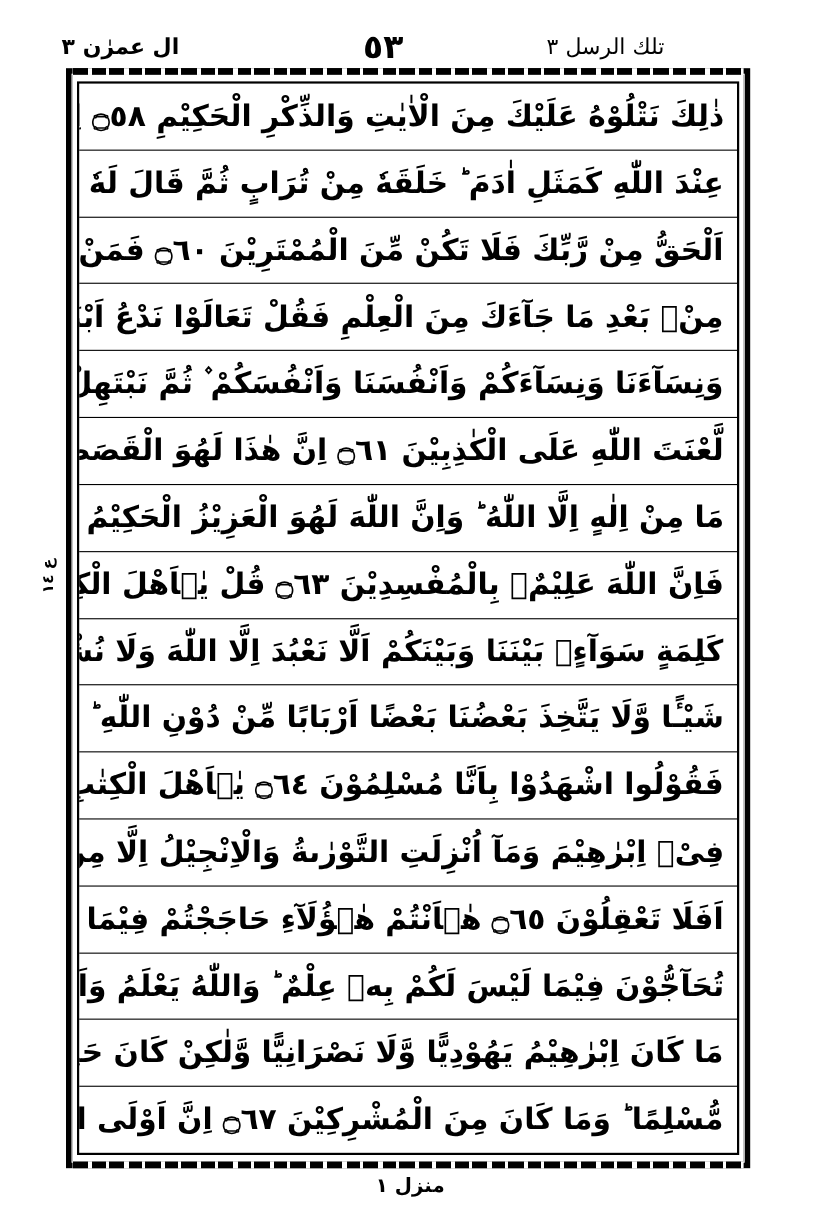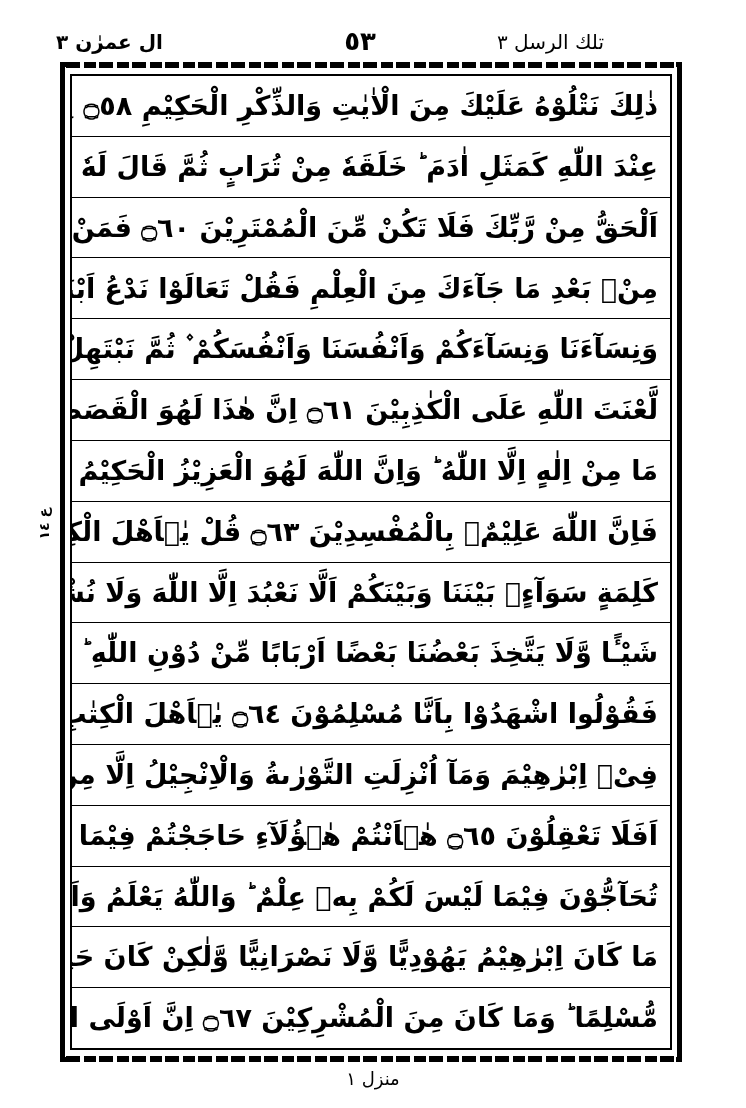--- a/index.html
+++ b/index.html
@@ -1,38 +1,38 @@
 <!DOCTYPE html>
 <html><head>
 <meta charset="utf-8">
 <style>
   html, body { margin:0; padding:0; background:#ffffff; }
   body { width:746px; height:1108px; position:relative; overflow:hidden;
          font-family:"DejaVu Sans", sans-serif; color:#000; }
   .header { position:absolute; top:28px; left:0; width:672px; height:34px; }
   .hdr-left { position:absolute; left:56px; top:2px; font-size:20px; font-weight:bold; direction:rtl; }
-  .hdr-center { position:absolute; left:330px; width:60px; text-align:center; top:-2px; font-size:26px; font-weight:bold; }
+  .hdr-center { position:absolute; left:330px; width:60px; text-align:left; top:-2px; font-size:30px; font-weight:bold; }
   .hdr-right { position:absolute; right:68px; top:2px; font-size:20px; font-weight:normal; direction:rtl; }
   .frame { position:absolute; left:60px; top:62px; width:610px; height:988px;
            border:6px solid #000; background:#fff; }
   .frame::before { content:""; position:absolute; inset:-1px; border:3px double #fff; pointer-events:none; }
   .frame-inner { position:absolute; left:4px; right:4px; top:6px; bottom:6px;
                  border:2px solid #000; background:#fff; }
   .lines { position:absolute; left:0; right:0; top:0; bottom:0; display:flex; flex-direction:column; }
   .line { flex:1; border-bottom:1.5px solid #000; display:flex; align-items:center;
           justify-content:center; direction:rtl; overflow:hidden; }
   .line:last-child { border-bottom:none; }
   .line span { font-family:"DejaVu Sans", sans-serif; font-weight:bold; font-size:27px;
                white-space:nowrap; text-align:justify; text-align-last:justify; width:96%; display:block; line-height:1.1; }
   .orn { position:absolute; left:0; right:0; height:6px; background:
          repeating-linear-gradient(90deg,#000 0 14px,#fff 14px 18px,#000 18px 30px,#fff 30px 33px); }
   .orn.top { top:-6px; } .orn.bottom { bottom:-6px; }
   .margin-mark { position:absolute; left:36px; top:508px; width:20px; font-size:14px; font-weight:bold;
                  writing-mode:vertical-rl; transform:rotate(180deg); }
-  .footer { position:absolute; top:1068px; left:0; width:746px; text-align:center; font-size:18px; font-weight:normal; direction:rtl; }
+  .footer { position:absolute; top:1068px; left:0; width:746px; text-align:center; font-size:18px; font-weight:bold; direction:rtl; }
 </style>
 </head>
 <body>
 
 <div class="header">
   <div class="hdr-left">ال عمرٰن ٣</div>
   <div class="hdr-center">٥٣</div>
   <div class="hdr-right">تلك الرسل ٣</div>
 </div>
 

